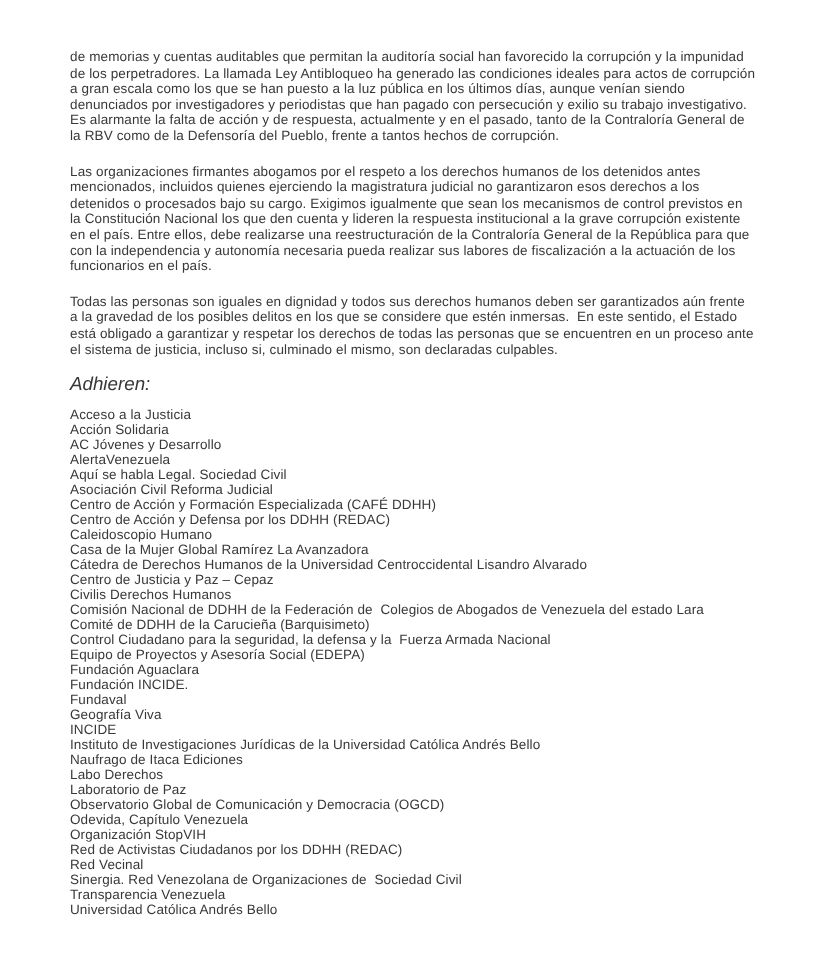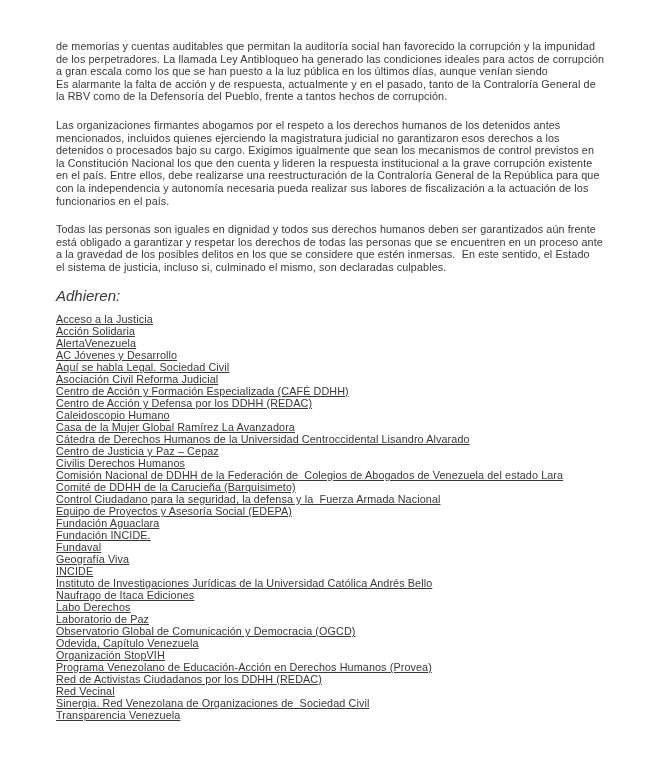--- a/index.html
+++ b/index.html
@@ -35,58 +35,58 @@
     font-size: 15px;
     line-height: 12.6px;
     font-style: italic;
     margin-bottom: 11px;
   }
   .org-list .line {
     font-size: 10.8px;
     line-height: 12px;
     white-space: pre;
     letter-spacing: 0.1px;
-    text-decoration: underline;
   }
 </style>
 </head>
 <body style="--text-color: #383838; background: rgb(255, 255, 255);">
 
 <div class="page">
   <div class="content">
     <div>
         <div class="para">
           <div class="line">de memorias y cuentas auditables que permitan la auditoría social han favorecido la corrupción y la impunidad</div>
           <div class="line">de los perpetradores. La llamada Ley Antibloqueo ha generado las condiciones ideales para actos de corrupción</div>
           <div class="line">a gran escala como los que se han puesto a la luz pública en los últimos días, aunque venían siendo</div>
+          <div class="line">denunciados por investigadores y periodistas que han pagado con persecución y exilio su trabajo investigativo.</div>
           <div class="line">Es alarmante la falta de acción y de respuesta, actualmente y en el pasado, tanto de la Contraloría General de</div>
           <div class="line">la RBV como de la Defensoría del Pueblo, frente a tantos hechos de corrupción.</div>
         </div>
         <div class="para">
           <div class="line">Las organizaciones firmantes abogamos por el respeto a los derechos humanos de los detenidos antes</div>
           <div class="line">mencionados, incluidos quienes ejerciendo la magistratura judicial no garantizaron esos derechos a los</div>
           <div class="line">detenidos o procesados bajo su cargo. Exigimos igualmente que sean los mecanismos de control previstos en</div>
           <div class="line">la Constitución Nacional los que den cuenta y lideren la respuesta institucional a la grave corrupción existente</div>
           <div class="line">en el país. Entre ellos, debe realizarse una reestructuración de la Contraloría General de la República para que</div>
           <div class="line">con la independencia y autonomía necesaria pueda realizar sus labores de fiscalización a la actuación de los</div>
           <div class="line">funcionarios en el país.</div>
         </div>
         <div class="para">
           <div class="line">Todas las personas son iguales en dignidad y todos sus derechos humanos deben ser garantizados aún frente</div>
+          <div class="line">a la gravedad de los posibles delitos en los que se considere que estén inmersas.  En este sentido, el Estado</div>
           <div class="line">está obligado a garantizar y respetar los derechos de todas las personas que se encuentren en un proceso ante</div>
-          <div class="line">a la gravedad de los posibles delitos en los que se considere que estén inmersas.  En este sentido, el Estado</div>
           <div class="line">el sistema de justicia, incluso si, culminado el mismo, son declaradas culpables.</div>
         </div>
       </div>
     <div class="adhieren">Adhieren:</div>
     <div class="org-list">
         <div class="line">Acceso a la Justicia</div>
         <div class="line">Acción Solidaria</div>
+        <div class="line">AC Jóvenes y Desarrollo</div>
         <div class="line">AlertaVenezuela</div>
-        <div class="line">AC Jóvenes y Desarrollo</div>
         <div class="line">Aquí se habla Legal. Sociedad Civil</div>
         <div class="line">Asociación Civil Reforma Judicial</div>
         <div class="line">Centro de Acción y Formación Especializada (CAFÉ DDHH)</div>
         <div class="line">Centro de Acción y Defensa por los DDHH (REDAC)</div>
         <div class="line">Caleidoscopio Humano</div>
         <div class="line">Casa de la Mujer Global Ramírez La Avanzadora</div>
         <div class="line">Cátedra de Derechos Humanos de la Universidad Centroccidental Lisandro Alvarado</div>
         <div class="line">Centro de Justicia y Paz – Cepaz</div>
         <div class="line">Civilis Derechos Humanos</div>
         <div class="line">Comisión Nacional de DDHH de la Federación de  Colegios de Abogados de Venezuela del estado Lara</div>
@@ -98,20 +98,20 @@
         <div class="line">Fundaval</div>
         <div class="line">Geografía Viva</div>
         <div class="line">INCIDE</div>
         <div class="line">Instituto de Investigaciones Jurídicas de la Universidad Católica Andrés Bello</div>
         <div class="line">Naufrago de Itaca Ediciones</div>
         <div class="line">Labo Derechos</div>
         <div class="line">Laboratorio de Paz</div>
         <div class="line">Observatorio Global de Comunicación y Democracia (OGCD)</div>
         <div class="line">Odevida, Capítulo Venezuela</div>
         <div class="line">Organización StopVIH</div>
-        <div class="line">Programa Venezolano de Educación-Acción en Derechos Humanos (Provea)</div>
         <div class="line">Red de Activistas Ciudadanos por los DDHH (REDAC)</div>
         <div class="line">Red Vecinal</div>
         <div class="line">Sinergia. Red Venezolana de Organizaciones de  Sociedad Civil</div>
         <div class="line">Transparencia Venezuela</div>
+        <div class="line">Universidad Católica Andrés Bello</div>
       </div>
   </div>
 </div>
 
 </body></html>

